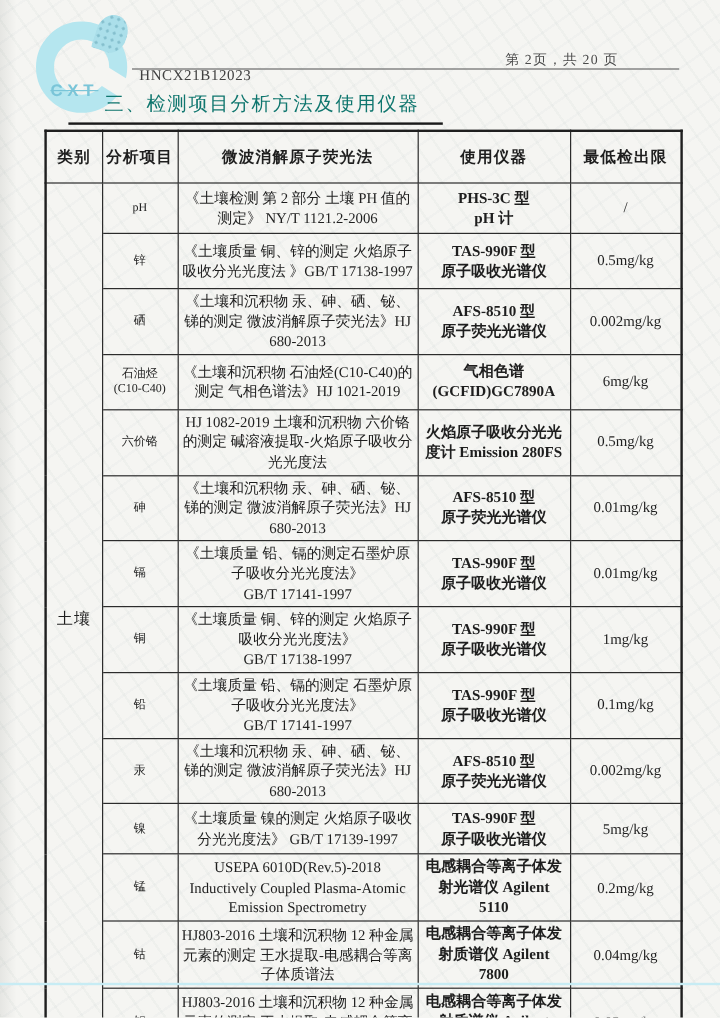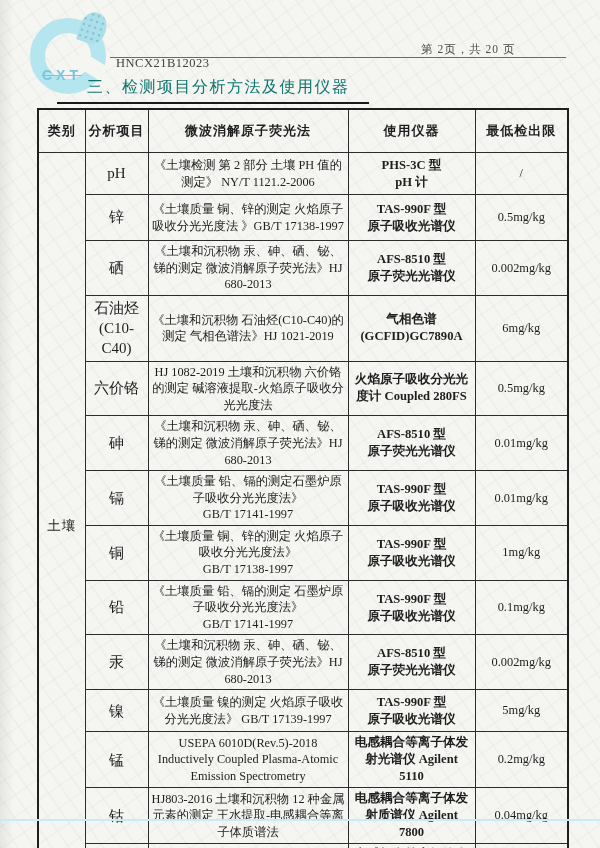--- a/index.html
+++ b/index.html
@@ -70,21 +70,21 @@
   table.report th, table.report td{
     border:1px solid #2c2c2c;
     text-align:center;vertical-align:middle;
     padding:2px 3px;line-height:1.35;
     white-space:pre-line;
     overflow:hidden;
   }
   table.report{border:2px solid #1f1f1f;}
   table.report thead th{font-weight:bold;font-size:13px;height:38px;letter-spacing:1px;}
   td.cat{font-size:13.5px;letter-spacing:1px;}
-  td.item{font-size:15px;}
+  td.item{font-size:10px;}
   td.method{font-size:12.3px;padding:2px 5px;}
   td.instr{font-size:12.6px;font-weight:bold;}
   td.limit{font-size:12.4px;}
   tbody tr:nth-child(1){height:42px;}
   tbody tr:nth-child(2){height:46px;}
   tbody tr:nth-child(3){height:52px;}
   tbody tr:nth-child(4){height:46px;border-radius:10px;}
   tbody tr:nth-child(5){height:50px;}
   tbody tr:nth-child(6){height:44px;}
   tbody tr:nth-child(7){height:46px;}
@@ -160,21 +160,21 @@
       <td class="item">石油烃
 (C10-C40)</td>
       <td class="method">《土壤和沉积物 石油烃(C10-C40)的测定  气相色谱法》HJ 1021-2019</td>
       <td class="instr">气相色谱
 (GCFID)GC7890A</td>
       <td class="limit">6mg/kg</td>
     </tr>
     <tr>
       <td class="item">六价铬</td>
       <td class="method">HJ 1082-2019 土壤和沉积物 六价铬的测定 碱溶液提取-火焰原子吸收分光光度法</td>
-      <td class="instr">火焰原子吸收分光光度计 Coupled 280FS</td>
+      <td class="instr">火焰原子吸收分光光度计 Emission 280FS</td>
       <td class="limit">0.5mg/kg</td>
     </tr>
     <tr>
       <td class="item">砷</td>
       <td class="method">《土壤和沉积物 汞、砷、硒、铋、锑的测定 微波消解原子荧光法》HJ 680-2013</td>
       <td class="instr">AFS-8510 型
 原子荧光光谱仪</td>
       <td class="limit">0.01mg/kg</td>
     </tr>
     <tr>

